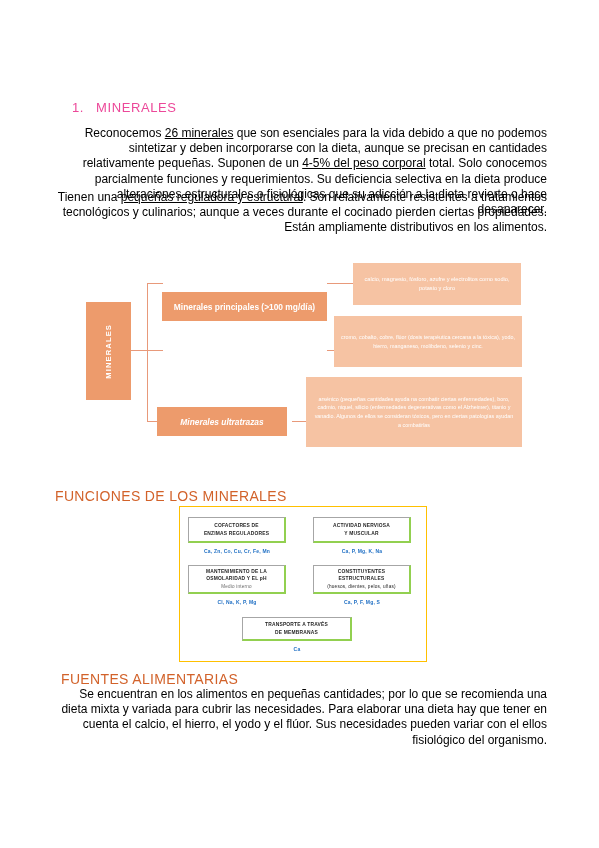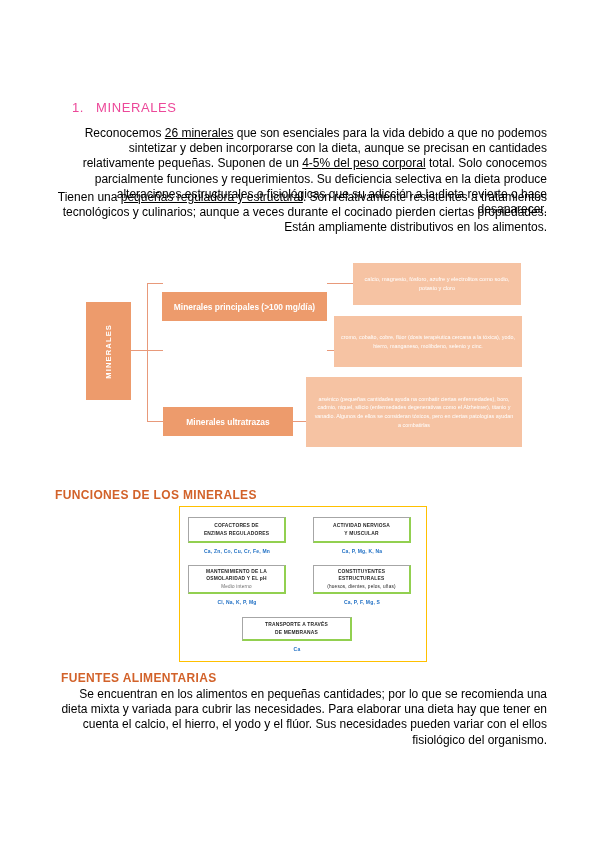--- a/index.html
+++ b/index.html
@@ -92,21 +92,21 @@
     font-size: 7.6px;
     letter-spacing: 1.1px;
   }
   .root-box .vtext {
     writing-mode: vertical-rl;
     transform: rotate(180deg);
     white-space: nowrap;
   }
   .cat1 { left: 107px; top: 19px;  width: 165px; height: 29px; font-size: 8.4px; margin-top: 23px; }
   .cat2 { left: 107px; top: 80px;  width: 165px; height: 41px; font-size: 8.4px; }
-  .cat3 { left: 108px; top: 157px; width: 130px; height: 29px; font-size: 8.4px; }
+  .cat3 { left: 102px; top: 157px; width: 130px; height: 29px; font-size: 8.4px; font-style: italic; }
 
   .det1 {
     left: 298px; top: 13px; width: 168px; height: 42px;
     font-size: 5.6px; line-height: 9px; padding: 3px 8px;
   }
   .det2 {
     left: 279px; top: 66px; width: 188px; height: 51px;
     font-size: 5.4px; line-height: 8.6px; padding: 3px 7px;
   }
   .det3 {
@@ -116,22 +116,22 @@
 
   
   .ln { position: absolute; background: #E8997A; }
   .ln-v  { width: 1.2px; }
   .ln-h  { height: 1.2px; }
 
   
   .sec-label {
     position: absolute;
     left: 55px;
-    font-size: 12px;
-    font-weight: bold;
+    font-size: 14px;
+    font-weight: normal;
     letter-spacing: 0.35px;
     color: #D2622A;
   }
   .sec-label.funciones { top: 488px; }
   .sec-label.fuentes   { top: 671px; padding-left: 6px; }
 
   
   .fn-panel {
     position: absolute;
     left: 179px;

